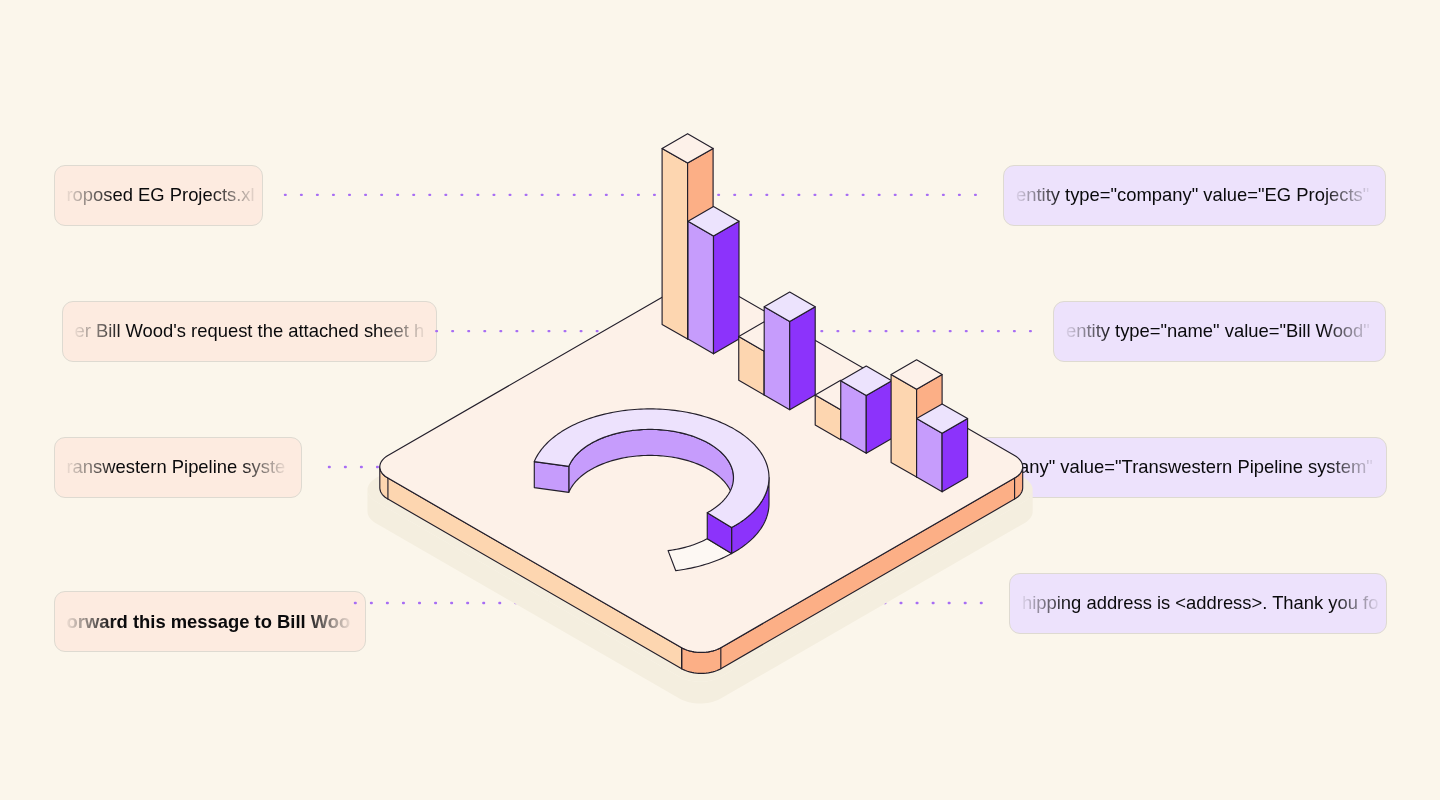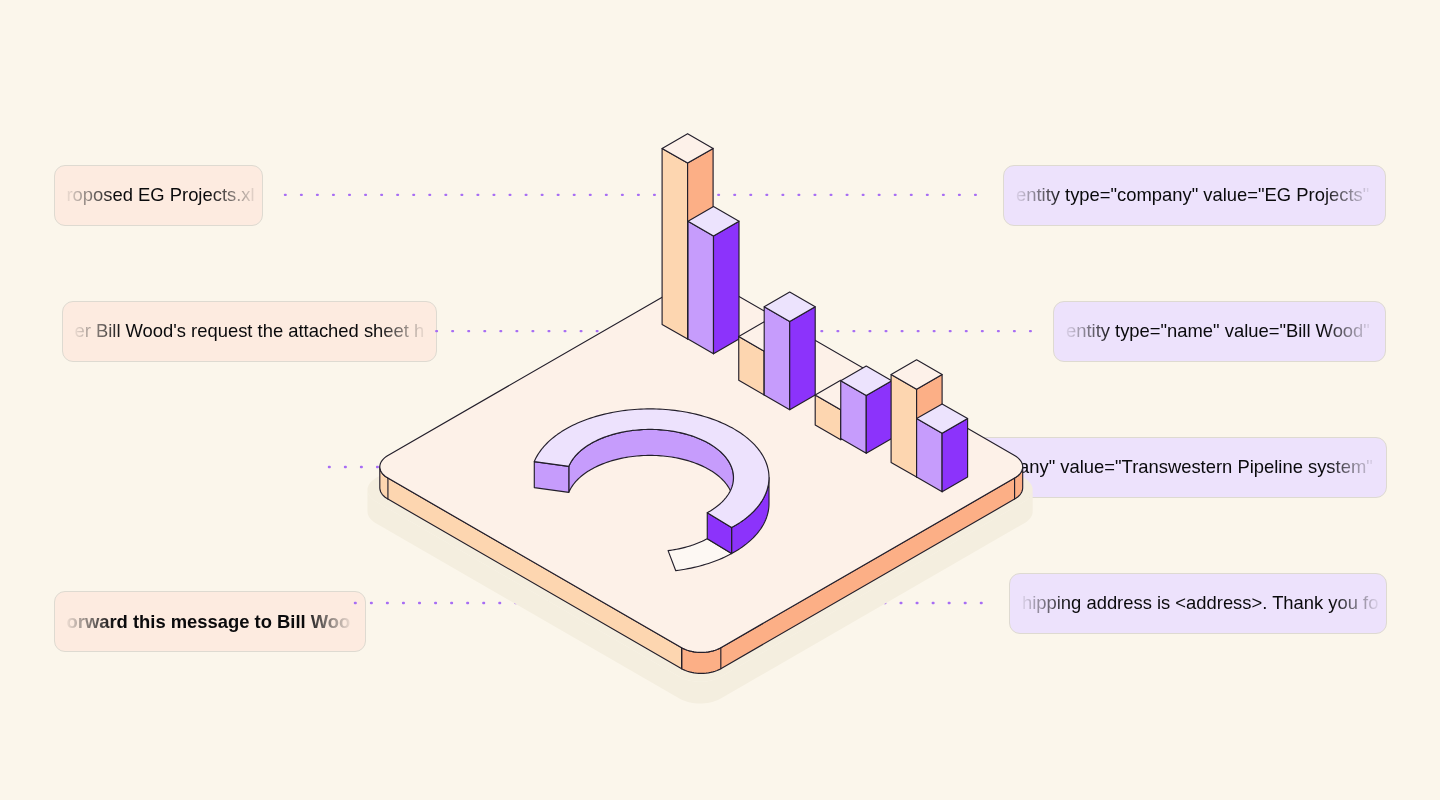--- a/index.html
+++ b/index.html
@@ -20,20 +20,23 @@
 </head>
 <body>
 
 <div class="stage">
 
   <div class="pill src" style="left:53.5px;top:164.5px;width:209px;height:61px;">
     <span class="txt" style="left:12px;">roposed EG Projects.xl</span>
   </div>
   <div class="pill src" style="left:53.5px;top:300.5px;width:375.5px;height:61px;margin-left:8px;">
     <span class="txt" style="left:12px;">er Bill Wood's request the attached sheet h</span>
+  </div>
+  <div class="pill src" style="left:53.5px;top:436.5px;width:248.5px;height:61px;">
+    <span class="txt" style="left:12px;">ranswestern Pipeline syste</span>
   </div>
   <div class="pill src" style="left:53.5px;top:591px;width:312px;height:61px;font-weight:bold;">
     <span class="txt" style="left:12px;">orward this message to Bill Woo</span>
   </div>
 
   <div class="pill ent" style="left:1003px;top:164.5px;width:383px;height:61px;">
     <span class="txt" style="left:12px;">entity type="company" value="EG Projects"</span>
   </div>
   <div class="pill ent" style="left:1053px;top:300.5px;width:333px;height:61px;">
     <span class="txt" style="left:12px;">entity type="name" value="Bill Wood"</span>

